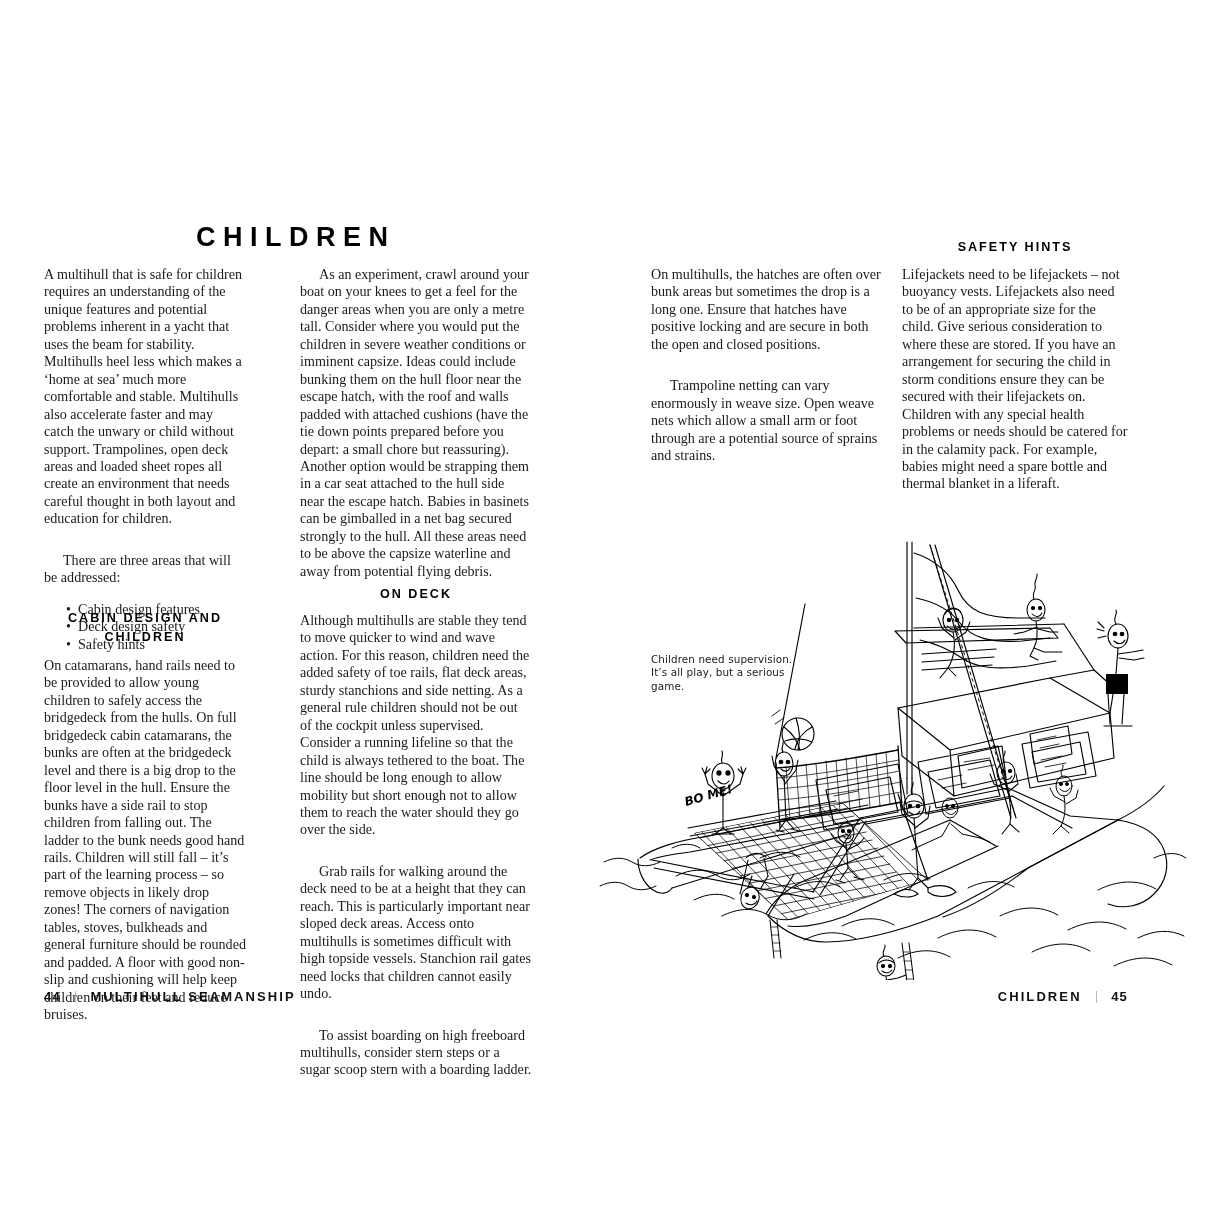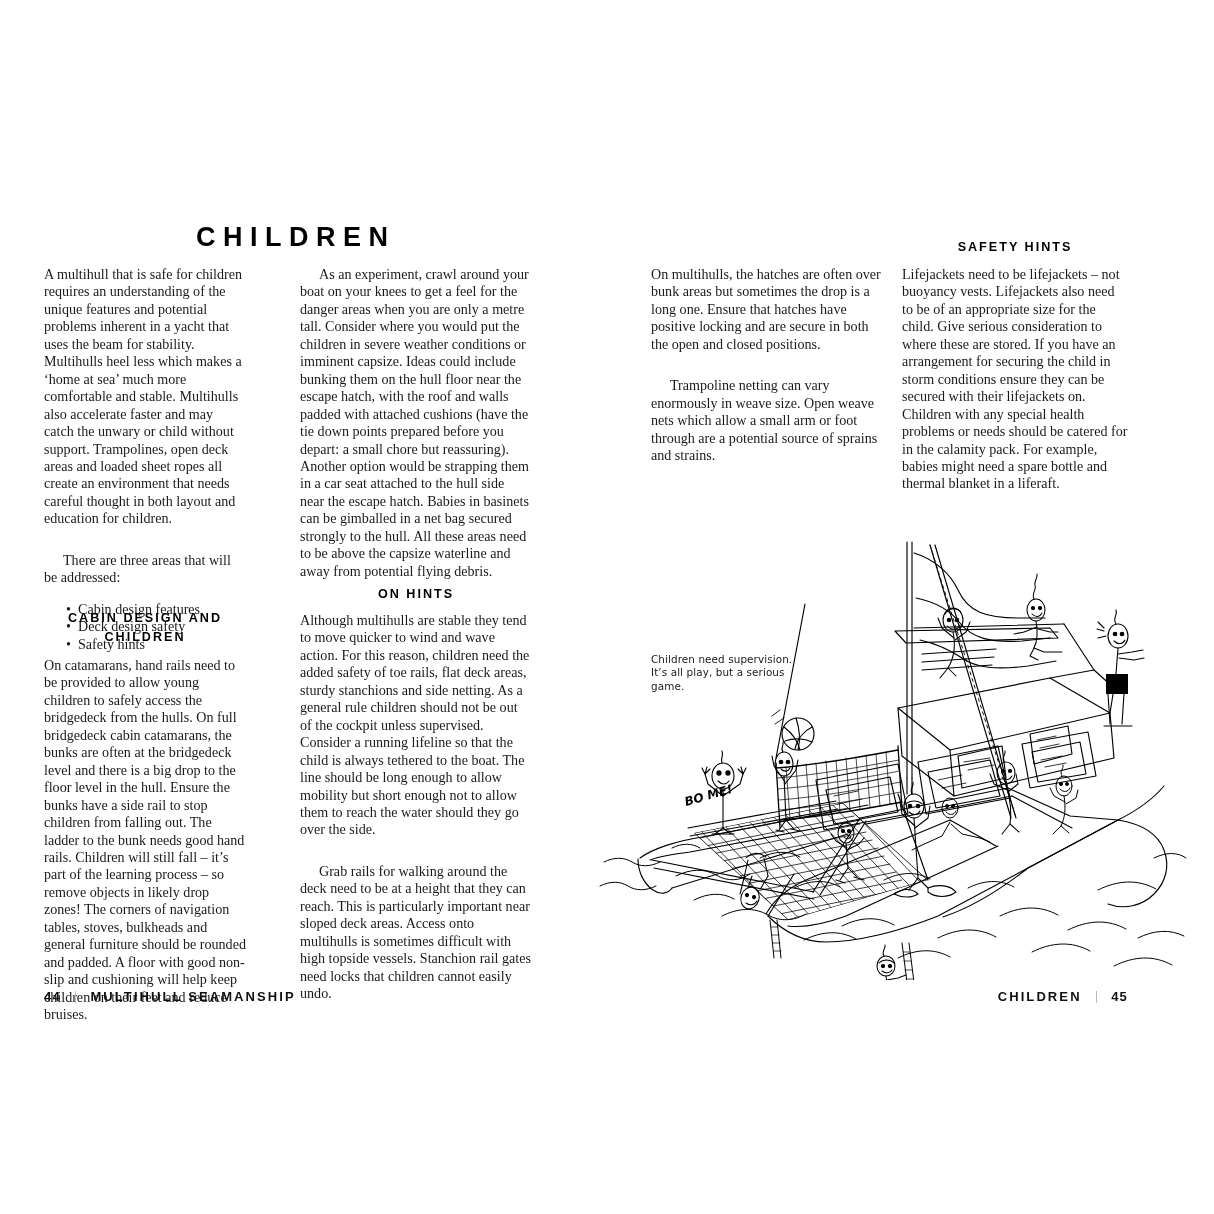--- a/index.html
+++ b/index.html
@@ -176,26 +176,27 @@
 
   <div class="col" id="body-cabin">
     <p>On catamarans, hand rails need to be provided to allow young children to safely access the bridgedeck from the hulls. On full bridgedeck cabin catamarans, the bunks are often at the bridgedeck level and there is a big drop to the floor level in the hull. Ensure the bunks have a side rail to stop children from falling out. The ladder to the bunk needs good hand rails. Children will still fall – it’s part of the learning process – so remove objects in likely drop zones! The corners of navigation tables, stoves, bulkheads and general furniture should be rounded and padded. A floor with good non-slip and cushioning will help keep children on their feet and reduce bruises.</p>
   </div>
 
   <div class="col" id="col-2">
     <p style="text-indent:19px">As an experiment, crawl around your boat on your knees to get a feel for the danger areas when you are only a metre tall. Consider where you would put the children in severe weather conditions or imminent capsize. Ideas could include bunking them on the hull floor near the escape hatch, with the roof and walls padded with attached cushions (have the tie down points prepared before you depart: a small chore but reassuring). Another option would be strapping them in a car seat attached to the hull side near the escape hatch. Babies in basinets can be gimballed in a net bag secured strongly to the hull. All these areas need to be above the capsize waterline and away from potential flying debris.</p>
   </div>
 
   <div class="section-head" id="head-ondeck">
-    <div>ON HINTS</div>
+    <div>ON DECK</div>
   </div>
 
   <div class="col" id="body-ondeck">
     <p>Although multihulls are stable they tend to move quicker to wind and wave action. For this reason, children need the added safety of toe rails, flat deck areas, sturdy stanchions and side netting. As a general rule children should not be out of the cockpit unless supervised. Consider a running lifeline so that the child is always tethered to the boat. The line should be long enough to allow mobility but short enough not to allow them to reach the water should they go over the side.</p>
     <p>Grab rails for walking around the deck need to be at a height that they can reach. This is particularly important near sloped deck areas. Access onto multihulls is sometimes difficult with high topside vessels. Stanchion rail gates need locks that children cannot easily undo.</p>
+    <p>To assist boarding on high freeboard multihulls, consider stern steps or a sugar scoop stern with a boarding ladder.</p>
   </div>
 
   <div class="section-head" id="head-safety">
     <div>SAFETY HINTS</div>
   </div>
 
   <div class="col" id="col-3">
     <p>On multihulls, the hatches are often over bunk areas but sometimes the drop is a long one. Ensure that hatches have positive locking and are secure in both the open and closed positions.</p>
     <p>Trampoline netting can vary enormously in weave size. Open weave nets which allow a small arm or foot through are a potential source of sprains and strains.</p>
   </div>

